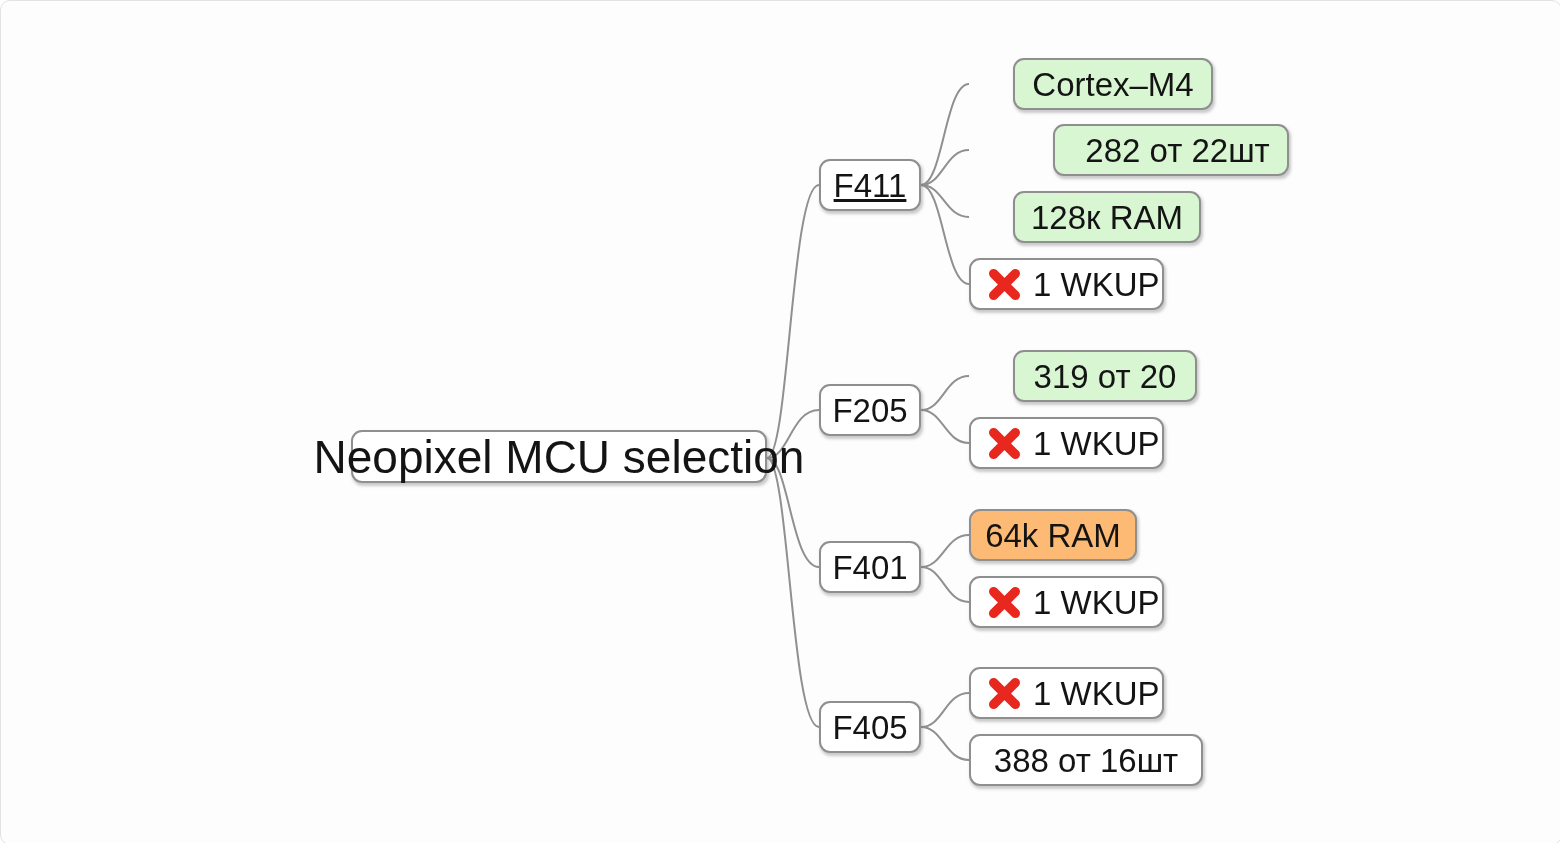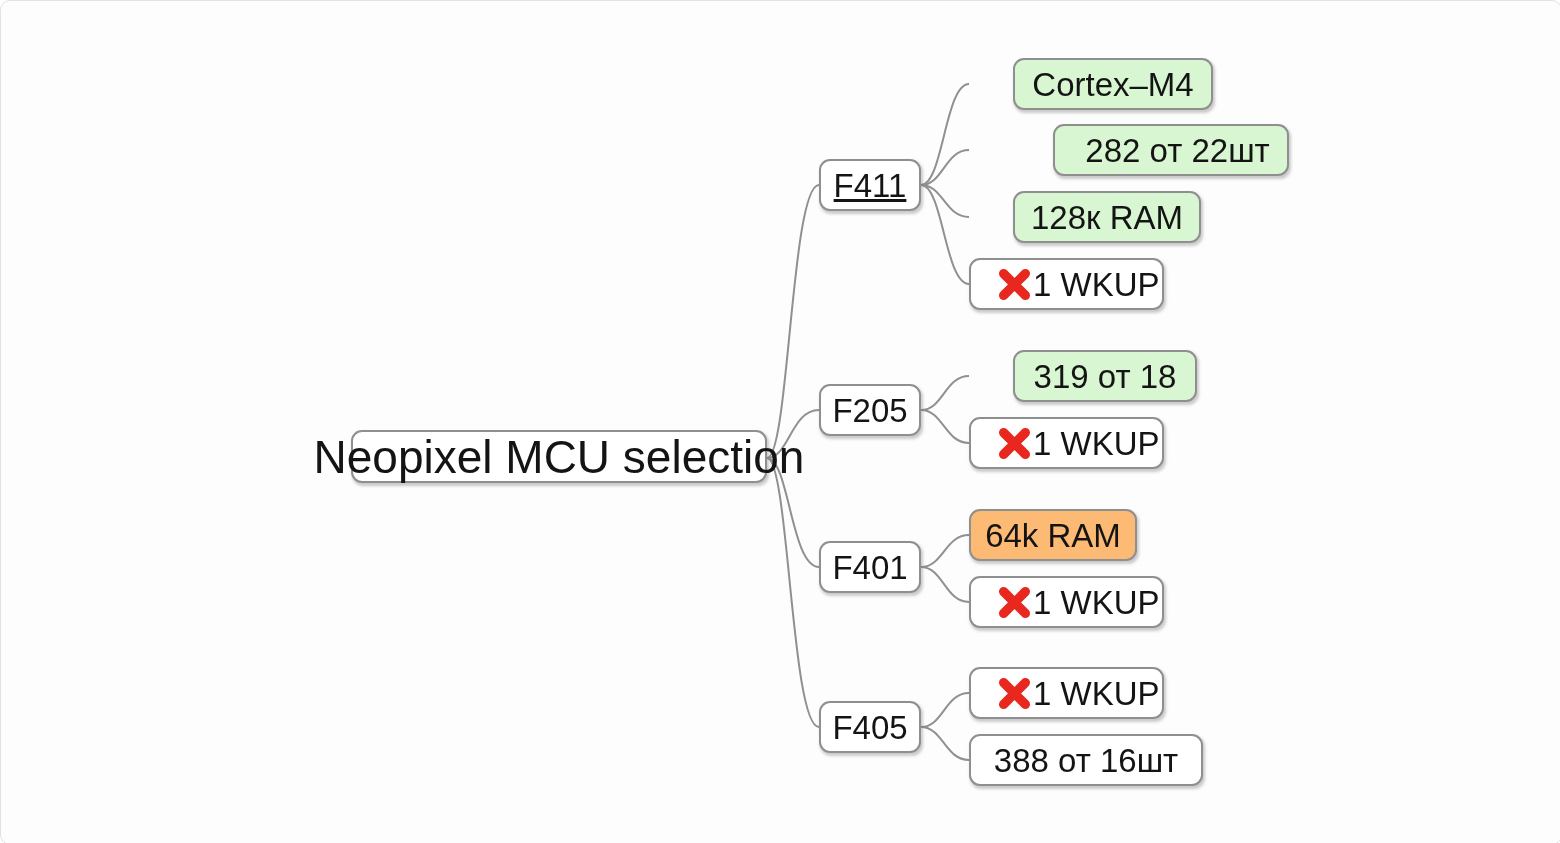--- a/index.html
+++ b/index.html
@@ -24,21 +24,21 @@
     align-items:center;
     justify-content:center;
     font-size:33px;
     line-height:1;
     white-space:nowrap;
     box-shadow:1.5px 2.5px 3px rgba(110,110,110,0.35);
   }
   .node.root  { font-size:46px; }
   .node.green { background:#d8f6d2;margin-left:44px; }
   .node.pink  { background:#fdba74; }
-  .node.icon-node { justify-content:flex-start; padding-left:25px; }
+  .node.icon-node { justify-content:flex-start; padding-left:15px; gap:10px; }
   .x-icon { width:37px; height:37px; flex:0 0 auto; }
 </style>
 </head>
 <body>
 
 <div id="canvas">
 
   <svg id="wires" viewBox="0 0 1560 843" fill="none" stroke="#909090" stroke-width="2">
 
     <path d="M766,457 C788,457 790,184 818,184"></path>
@@ -88,21 +88,21 @@
     <span>128к RAM</span>
   </div>
   <div class="node icon-node" style="left:968px; top:257px; width:195px; height:52px;">
     <svg class="x-icon" viewBox="0 0 34 34">
       <path d="M7,7 L27,27 M27,7 L7,27" stroke="#e8281e" stroke-width="8.5" stroke-linecap="round"></path>
     </svg>
     <span>1 WKUP</span>
   </div>
 
   <div class="node green" style="left:968px; top:349px; width:184px; height:52px;">
-    <span>319 от 18</span>
+    <span>319 от 20</span>
   </div>
   <div class="node icon-node" style="left:968px; top:416px; width:195px; height:52px;">
     <svg class="x-icon" viewBox="0 0 34 34">
       <path d="M7,7 L27,27 M27,7 L7,27" stroke="#e8281e" stroke-width="8.5" stroke-linecap="round"></path>
     </svg>
     <span>1 WKUP</span>
   </div>
 
   <div class="node pink" style="left:968px; top:508px; width:168px; height:52px;">
     <span>64k RAM</span>

